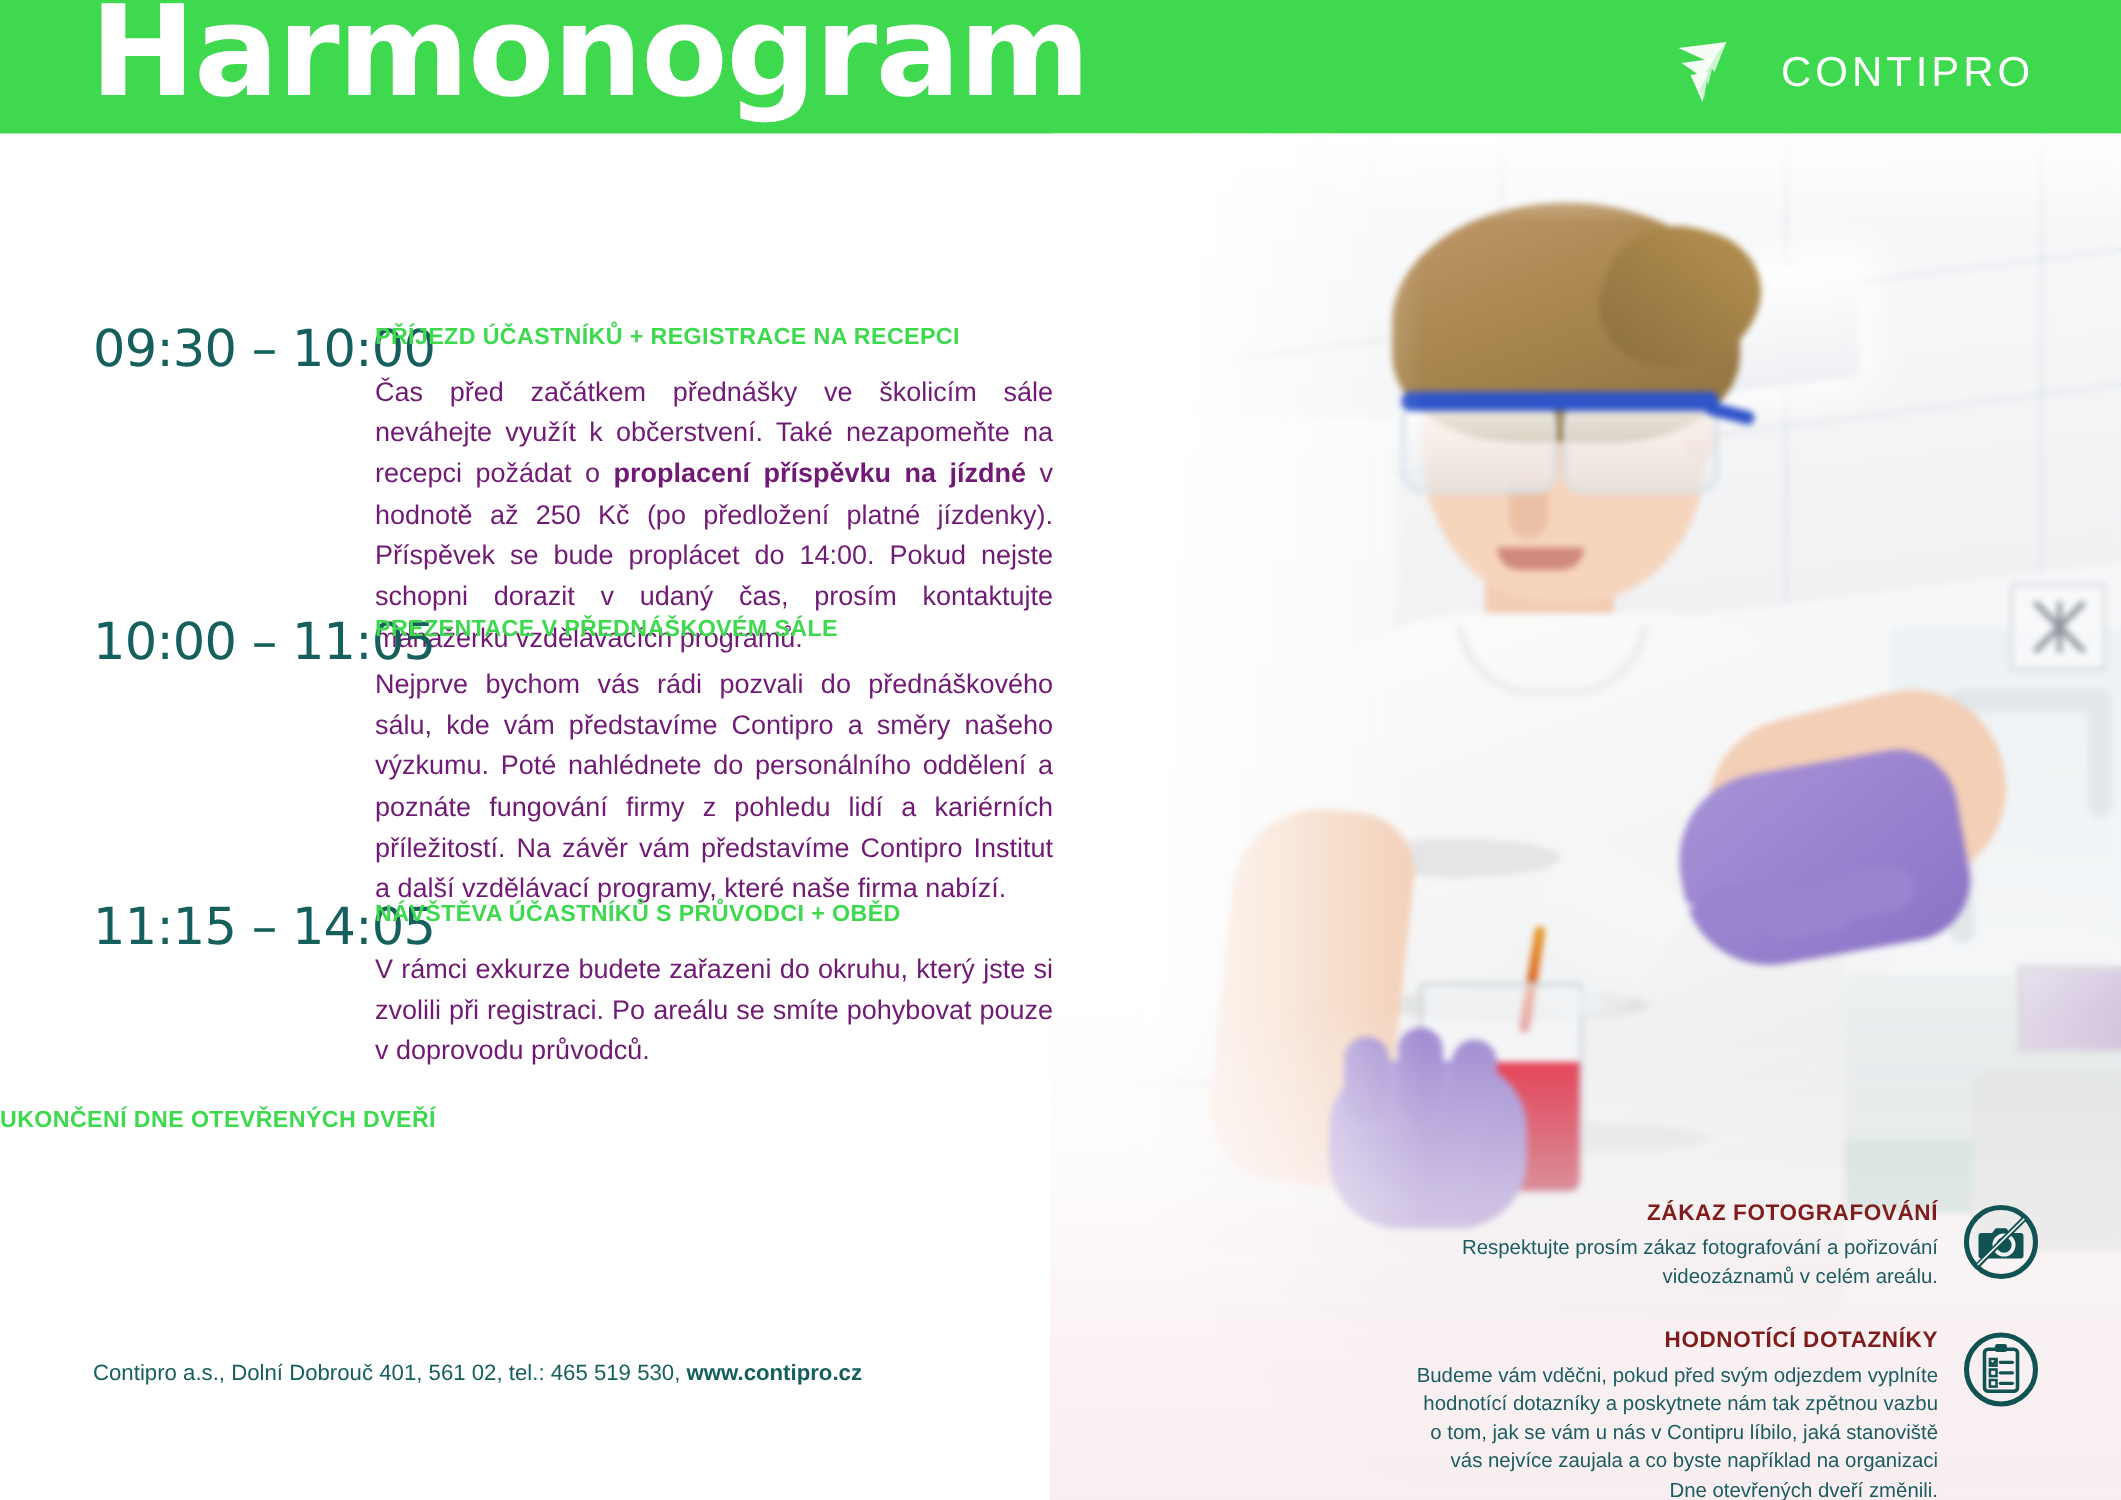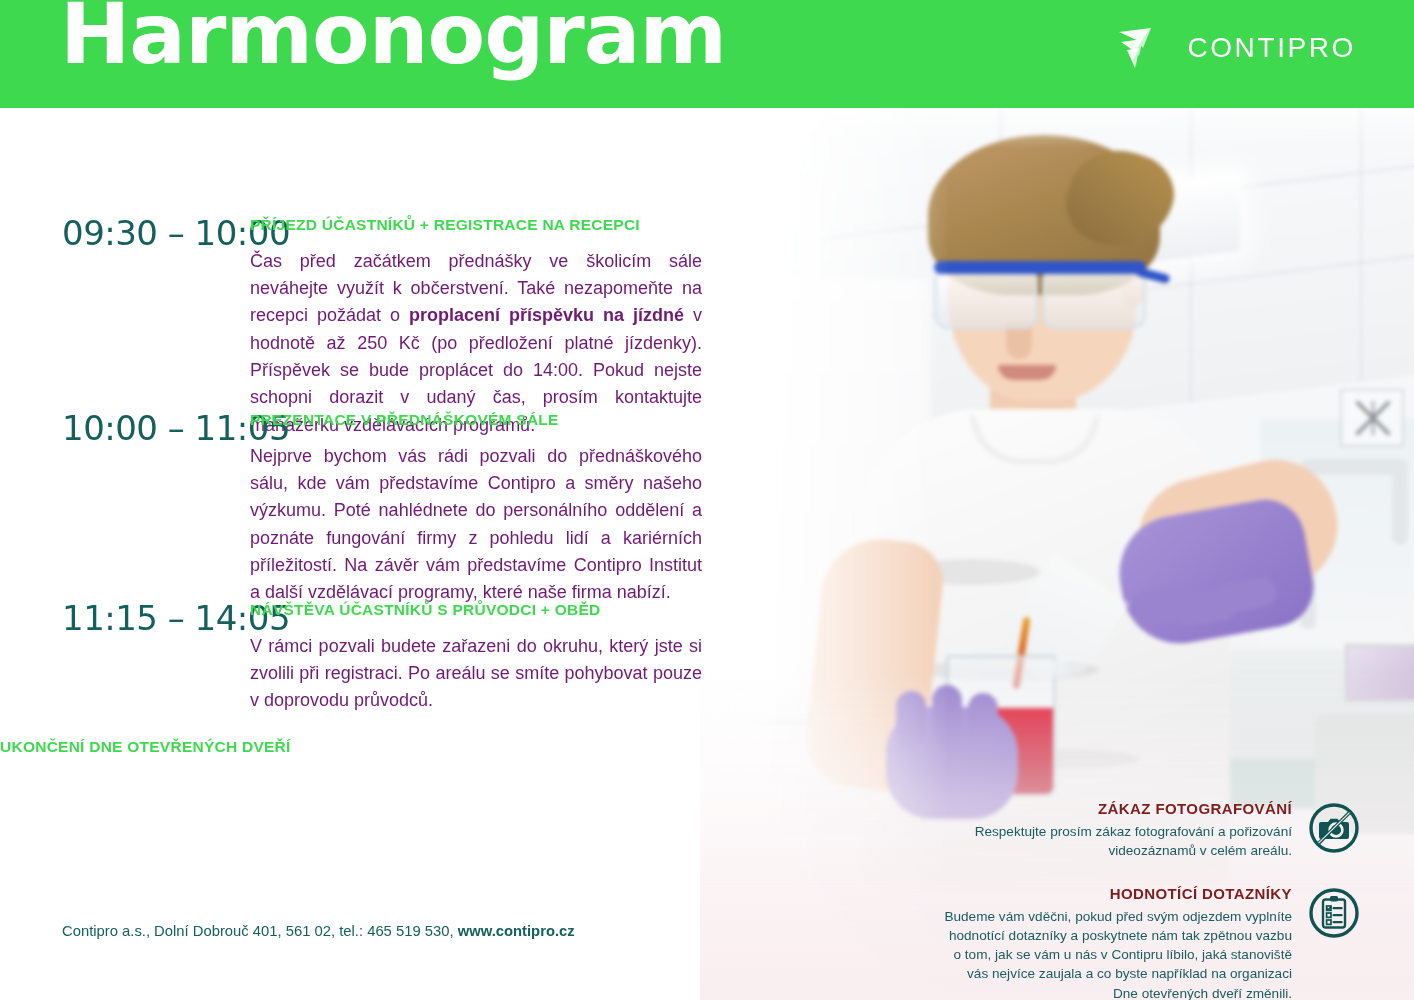--- a/index.html
+++ b/index.html
@@ -131,21 +131,21 @@
   
   .fade-left{position:absolute;left:0;top:0;width:250px;height:100%;
     background:linear-gradient(90deg,#ffffff 0%,rgba(255,255,255,.96) 26%,rgba(255,255,255,.55) 62%,rgba(255,255,255,0) 100%);}
   .fade-bottom{position:absolute;left:0;bottom:0;width:100%;height:330px;
     background:linear-gradient(180deg,rgba(255,255,255,0) 0%,rgba(252,247,248,.55) 38%,rgba(250,240,242,.88) 72%,rgba(248,238,240,.97) 100%);}
   .fade-top{position:absolute;left:0;top:0;width:100%;height:60px;
     background:linear-gradient(180deg,rgba(255,255,255,.85),rgba(255,255,255,0));}
   .blurlayer{position:absolute;inset:0;backdrop-filter:blur(2px);}
 
   
-  .header{position:absolute;left:0;top:0;width:1414px;height:108px;background:#3fd94f;z-index:5;overflow:hidden;}
+  .header{position:absolute;left:0;top:0;width:1414px;height:89px;background:#3fd94f;z-index:5;overflow:hidden;}
   .title{position:absolute;left:60px;top:-8px;font-size:84px;font-weight:bold;
     color:#ffffff;letter-spacing:-1px;line-height:1;white-space:nowrap;
     font-family:"DejaVu Sans", sans-serif;}
   .logo{position:absolute;right:58px;top:26px;display:flex;align-items:center;gap:14px;}
   .logo-mark{width:56px;height:44px;flex:0 0 auto;}
   .logo-text{color:#ffffff;font-size:28px;letter-spacing:2.6px;font-weight:400;
     font-family:"Liberation Sans",sans-serif;}
 
   
   .schedule{position:absolute;left:0;top:89px;width:770px;z-index:6;}
@@ -154,21 +154,21 @@
     font-size:34px;line-height:1;letter-spacing:-0.5px;white-space:nowrap;
     font-family:"DejaVu Sans",sans-serif;font-weight:400;}
   .body{width:452px;flex:0 0 452px;}
   .ev-title{color:#3fd94f;font-weight:bold;font-size:15.5px;letter-spacing:.25px;
     line-height:1.2;margin-bottom:13px;white-space:nowrap;}
   .ev-text{color:#701a75;font-size:18px;line-height:1.52;text-align:justify;}
   .ev-text b{font-weight:bold;}
 
   
   .contact{position:absolute;left:62px;top:905px;color:#15605d;font-size:14.8px;
-    line-height:1.6;z-index:8;margin-top:15px;}
+    line-height:1.6;z-index:8;}
   .contact b{font-weight:bold;}
 
   .notices{position:absolute;right:54px;top:800px;width:420px;z-index:8;}
   .notice{display:flex;align-items:flex-start;gap:16px;justify-content:flex-end;}
   .notice + .notice{margin-top:24px;}
   .notice-txt{text-align:right;color:#1b5c60;}
   .notice-h{font-weight:bold;font-size:15px;letter-spacing:.4px;color:#7f1d1d;margin-bottom:5px;}
   .notice-p{font-size:13.6px;line-height:1.42;}
   .notice-ico{flex:0 0 auto;width:52px;height:52px;margin-top:2px;}
   .w1 .notice-txt{width:330px;}
@@ -279,21 +279,21 @@
         <div class="time">10:00 – 11:05</div>
         <div class="body">
           <div class="ev-title">PREZENTACE V PŘEDNÁŠKOVÉM SÁLE</div>
           <div class="ev-text">Nejprve bychom vás rádi pozvali do přednáškového sálu, kde vám představíme Contipro a směry našeho výzkumu. Poté nahlédnete do personálního oddělení a poznáte fungování firmy z pohledu lidí a kariérních příležitostí. Na závěr vám představíme Contipro Institut a další vzdělávací programy, které naše firma nabízí.</div>
         </div>
       </div>
       <div class="row" style="position: absolute; top: 512px; left: 0px; width: 770px;">
         <div class="time">11:15 – 14:05</div>
         <div class="body">
           <div class="ev-title">NÁVŠTĚVA ÚČASTNÍKŮ S PRŮVODCI + OBĚD</div>
-          <div class="ev-text">V rámci pozvali budete zařazeni do okruhu, který jste si zvolili při registraci. Po areálu se smíte pohybovat pouze v doprovodu průvodců.</div>
+          <div class="ev-text">V rámci exkurze budete zařazeni do okruhu, který jste si zvolili při registraci. Po areálu se smíte pohybovat pouze v doprovodu průvodců.</div>
         </div>
       </div>
       <div class="row" style="position: absolute; top: 649px; left: 0px; width: 770px;">
         <div class="body">
           <div class="ev-title">UKONČENÍ DNE OTEVŘENÝCH DVEŘÍ</div>
         </div>
       </div>
     </div>
 
   <div class="notices">

